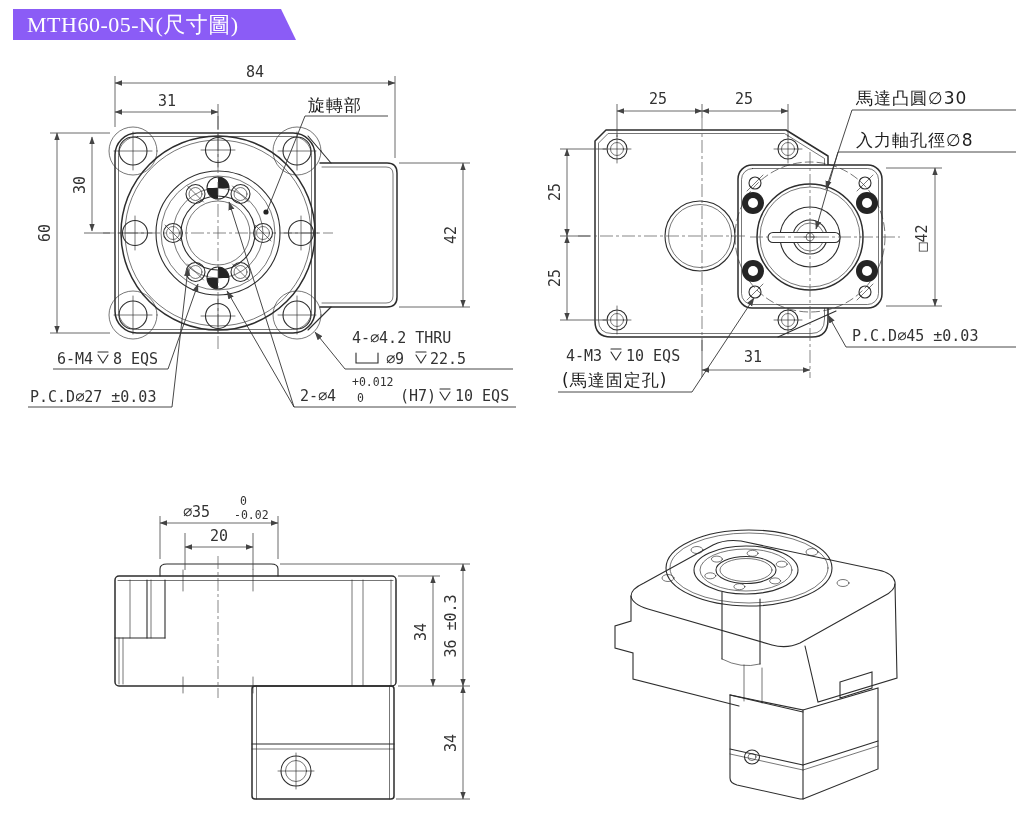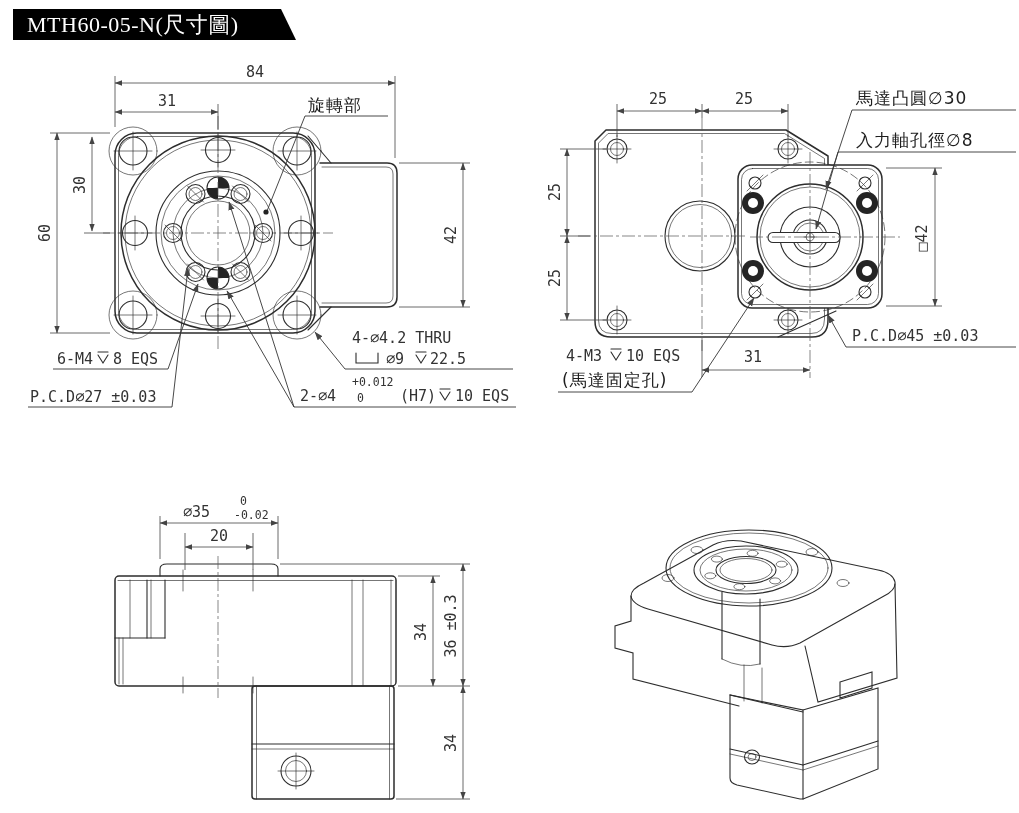--- a/index.html
+++ b/index.html
@@ -1,20 +1,20 @@
 <!DOCTYPE html>
 <html><head>
 <meta charset="utf-8">
 <style>
   html,body{margin:0;padding:0;background:#fff;}
   #stage{position:relative;width:1019px;height:813px;background:#ffffff;overflow:hidden;
          font-family:"DejaVu Sans",sans-serif;}
   
   #banner{position:absolute;left:13px;top:9px;width:283px;height:31px;
-          background:#000000;color:#fff;
+          background:#8b5cf6;color:#fff;
           clip-path:polygon(0 0,calc(100% - 15px) 0,100% 100%,0 100%);
           display:flex;align-items:center;padding-left:14px;box-sizing:border-box;
           font-family:"Liberation Serif","DejaVu Serif",serif;font-size:22px;letter-spacing:.5px;}
   svg{position:absolute;left:0;top:0;}
   
   .g  {stroke:#2d2d2d;fill:none;stroke-width:1.5;stroke-linecap:round;stroke-linejoin:round;}
   .g2 {stroke:#2d2d2d;fill:none;stroke-width:1.1;stroke-linecap:round;}
   .th {stroke:#2d2d2d;fill:none;stroke-width:.65;stroke-linecap:round;}
   .cl {stroke:#555;fill:none;stroke-width:.7;stroke-dasharray:13 3 3 3;}
   .dl {stroke:#444;fill:none;stroke-width:.8;}

